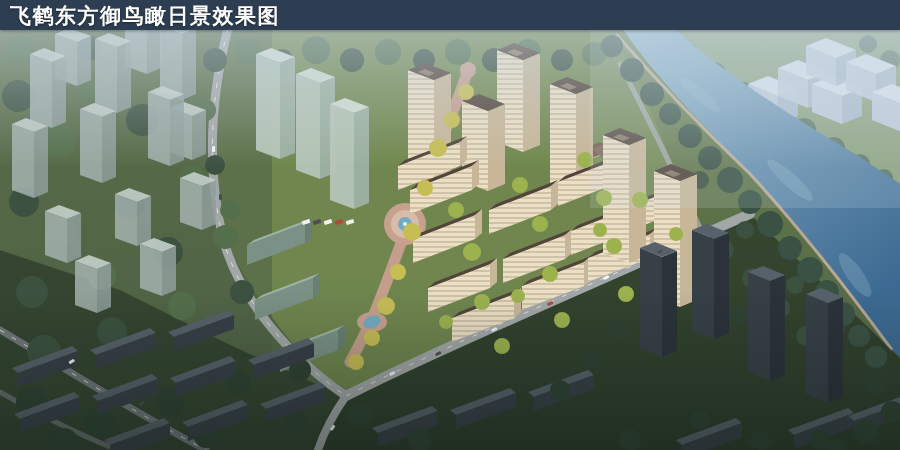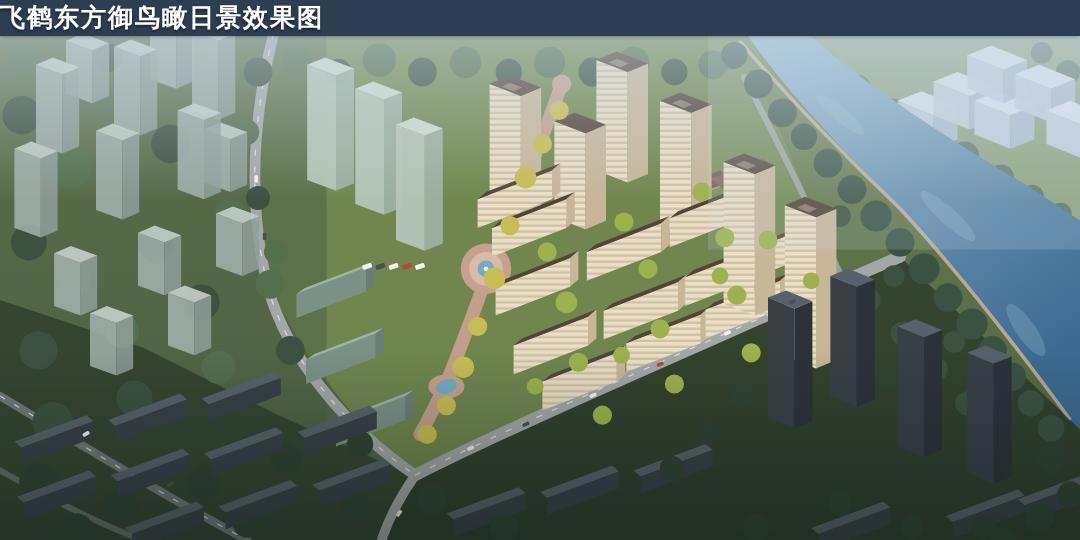--- a/index.html
+++ b/index.html
@@ -1,21 +1,21 @@
 <!DOCTYPE html>
 <html style="--titleBarBg: #2d3e52; --titleText: #ffffff; --riverLight: #93b8cd; --riverDeep: #3d6a92; --farBankGrass: #8ba17b; --siteGrass: #72884f; --contextGrass: #4d5f45; --treeDark: #3c5140; --treeMid: #546f4c; --treeBright: #9cb24f; --treeYellow: #c6bd55; --treeDusk: #2f4233; --treeHaze: #5d7565; --treeBank: #3a5244; --wallLit: #ecdfc4; --wallShade: #c7b698; --roofBrown: #52443a; --roofTrim: #8a7663; --clubRoof: #6e5445; --clubRoofLight: #7d6353; --glassFace: #a3b1ad; --glassSide: #8f9e9b; --glassTop: #c2cdc8; --greenGlassFace: #b6c6b9; --greenGlassSide: #9db1a4; --greenGlassTop: #ccdacc; --tealRoof: #9db3a5; --tealFace: #7b9185; --tealEnd: #697f75; --darkWall: #373f47; --darkWallShade: #2b323a; --darkRoof: #57616b; --road: #a2a7a8; --roadOuter: #70777a; --marking: #eceadf; --plaza: #c7a08e; --plazaLight: #d8bba9; --pool: #74abc2; --massingFace: #c2cedd; --massingSide: #aebccf; --massingTop: #dbe3ee; --hazeTint: #ccdbe8; --carWhite: #f2f2f2; --carDark: #4a4f55; --carRed: #b24a3c;"><head>
 <meta charset="utf-8">
 <style>
   html,body{margin:0;padding:0;background:#1b222b}
   .stage{position:relative;width:900px;height:450px;overflow:hidden;
          font-family:"Liberation Sans","DejaVu Sans",sans-serif}
   .stage svg{position:absolute;left:0;top:0;display:block}
   .titlebar{position:absolute;top:0;left:0;right:0;height:30px;
             background:var(--titleBarBg,#2d3e52);display:flex;align-items:center;
-            z-index:5;box-sizing:border-box;
+            padding-left:10px;z-index:5;box-sizing:border-box;
             box-shadow:0 1px 3px rgba(0,0,0,.35)}
   .titlebar span{color:var(--titleText,#ffffff);font-size:21px;font-weight:700;
             letter-spacing:1.5px;line-height:1;white-space:nowrap;
             text-shadow:0 1px 2px rgba(0,0,0,.4)}
   
   .td{fill:var(--treeDark,#3c5140)} .tm{fill:var(--treeMid,#546f4c)}
   .tg{fill:var(--treeBright,#9cb24f)} .ty{fill:var(--treeYellow,#c6bd55)}
   .tk{fill:var(--treeDusk,#2f4233)} .th{fill:var(--treeHaze,#5d7565)}
   .tb{fill:var(--treeBank,#3a5244)}
   

